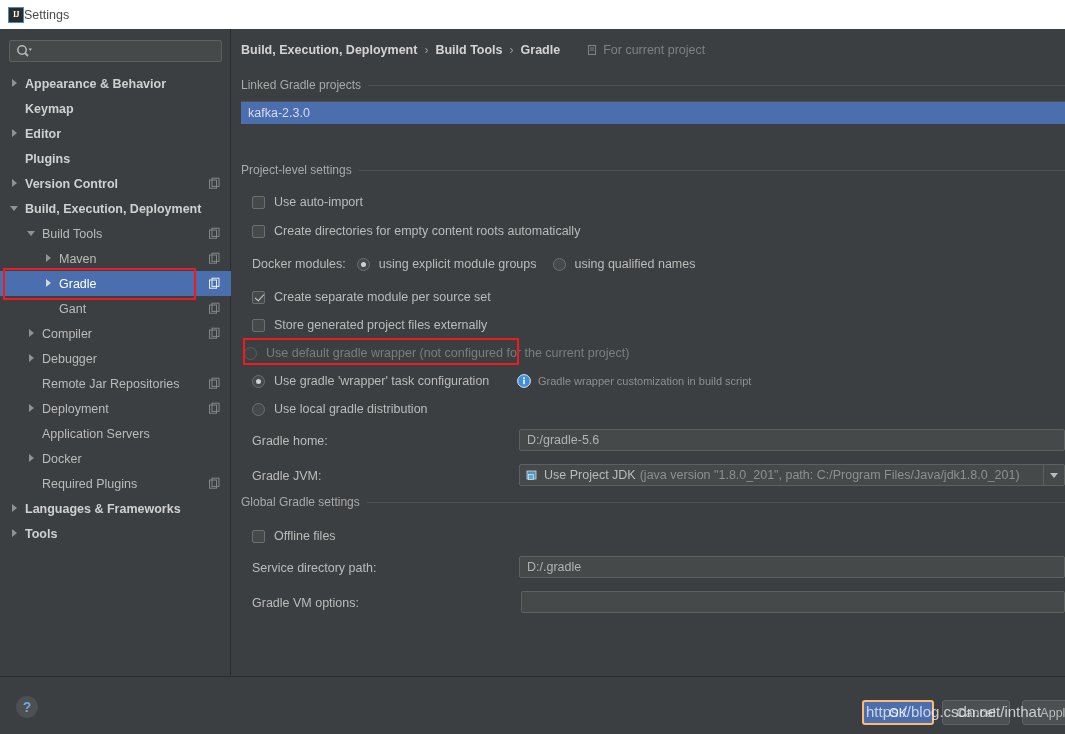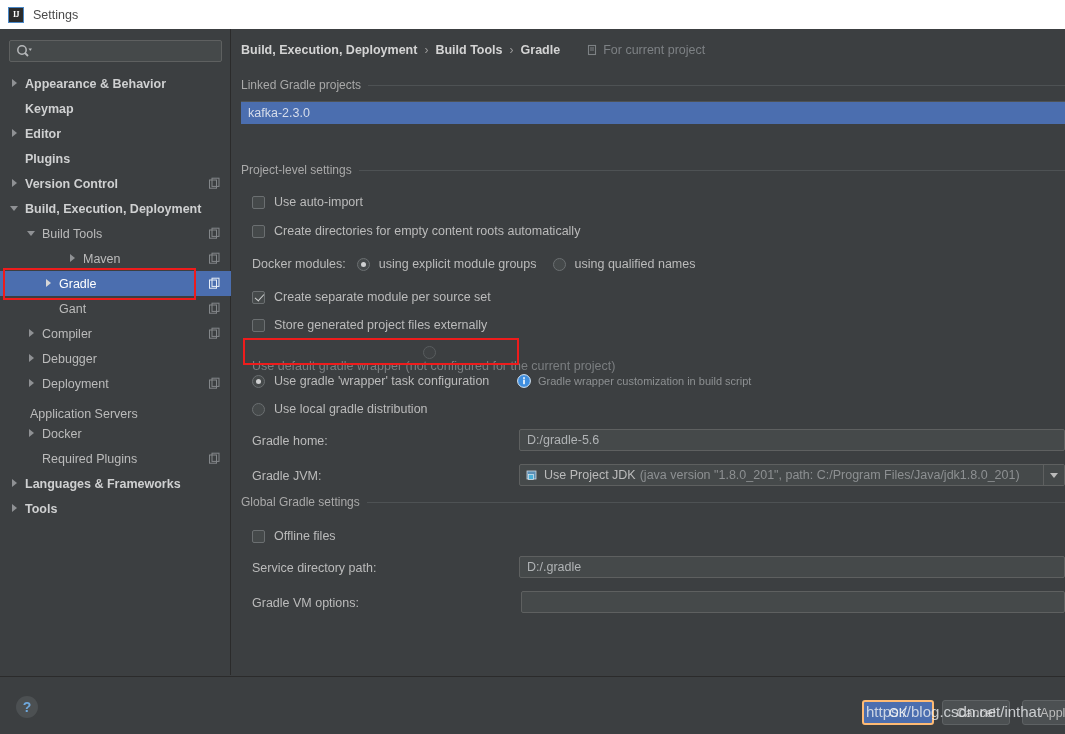--- a/index.html
+++ b/index.html
@@ -21,21 +21,20 @@
   }
   #ij-logo {
     width: 16px; height: 16px;
     background: #2b2b2b;
     border: 1px solid #4a88c7;
     color: #ffffff;
     font-size: 8px; font-weight: bold;
     display: flex; align-items: center; justify-content: center;
     letter-spacing: -0.5px;
     font-family: "Liberation Serif", serif;
-    margin-right: 9px;
   }
   #title-text {
     font-size: 12.5px; color: #4a4a4a;
   }
 
   
   #window {
     position: absolute; left: 0; top: 29px;
     width: 1065px; height: 705px;
     background: #3c3f41;
@@ -380,21 +379,21 @@
           <span class="label">Build, Execution, Deployment</span>
         </div>
         <div class="tree-row" style="padding-left: 27px;">
           <span class="arrow down"></span>
           <span class="label">Build Tools</span>
           <svg class="proj-icon" viewBox="0 0 13 13">
             <rect x="1.5" y="3" width="7" height="8.2" fill="none" stroke="#83878a" stroke-width="1"></rect>
             <rect x="4" y="1.2" width="7" height="8.2" fill="none" stroke="#83878a" stroke-width="1"></rect>
           </svg>
         </div>
-        <div class="tree-row" style="padding-left: 68px;">
+        <div class="tree-row" style="padding-left: 28px; margin-left: 16px;">
           <span class="arrow right"></span>
           <span class="label">Maven</span>
           <svg class="proj-icon" viewBox="0 0 13 13">
             <rect x="1.5" y="3" width="7" height="8.2" fill="none" stroke="#83878a" stroke-width="1"></rect>
             <rect x="4" y="1.2" width="7" height="8.2" fill="none" stroke="#83878a" stroke-width="1"></rect>
           </svg>
         </div>
         <div class="tree-row sel" style="padding-left: 44px;">
           <span class="arrow right"></span>
           <span class="label">Gradle</span>
@@ -417,28 +416,36 @@
           <svg class="proj-icon" viewBox="0 0 13 13">
             <rect x="1.5" y="3" width="7" height="8.2" fill="none" stroke="#83878a" stroke-width="1"></rect>
             <rect x="4" y="1.2" width="7" height="8.2" fill="none" stroke="#83878a" stroke-width="1"></rect>
           </svg>
         </div>
         <div class="tree-row" style="padding-left: 27px;">
           <span class="arrow right"></span>
           <span class="label">Debugger</span>
         </div>
         <div class="tree-row" style="padding-left: 27px;">
+          <span class="arrow"></span>
+          <span class="label">Remote Jar Repositories</span>
+          <svg class="proj-icon" viewBox="0 0 13 13">
+            <rect x="1.5" y="3" width="7" height="8.2" fill="none" stroke="#83878a" stroke-width="1"></rect>
+            <rect x="4" y="1.2" width="7" height="8.2" fill="none" stroke="#83878a" stroke-width="1"></rect>
+          </svg>
+        </div>
+        <div class="tree-row" style="padding-left: 27px;">
           <span class="arrow right"></span>
           <span class="label">Deployment</span>
           <svg class="proj-icon" viewBox="0 0 13 13">
             <rect x="1.5" y="3" width="7" height="8.2" fill="none" stroke="#83878a" stroke-width="1"></rect>
             <rect x="4" y="1.2" width="7" height="8.2" fill="none" stroke="#83878a" stroke-width="1"></rect>
           </svg>
         </div>
-        <div class="tree-row" style="padding-left: 15px; align-items: flex-end;">
+        <div class="tree-row" style="padding-left: 27px;">
           <span class="arrow"></span>
           <span class="label">Application Servers</span>
         </div>
         <div class="tree-row" style="padding-left: 27px;">
           <span class="arrow right"></span>
           <span class="label">Docker</span>
         </div>
         <div class="tree-row" style="padding-left: 27px;">
           <span class="arrow"></span>
           <span class="label">Required Plugins</span>
@@ -511,21 +518,21 @@
     <div class="optrow" style="left:20px; top:261px;">
       <span class="cb checked"></span>
       <span>Create separate module per source set</span>
     </div>
 
     <div class="optrow" style="left:20px; top:289px;">
       <span class="cb"></span>
       <span>Store generated project files externally</span>
     </div>
 
-    <div class="optrow dim" style="left:20px; top:317px;flex-direction:column;">
+    <div class="optrow dim" style="left:12px; top:317px;">
       <span class="rb dimbox"></span>
       <span>Use default gradle wrapper (not configured for the current project)</span>
     </div>
 
     <div class="optrow" style="left:20px; top:345px;">
       <span class="rb checked"></span>
       <span>Use gradle 'wrapper' task configuration</span>
     </div>
 
     <div id="wrapper-hint" style="left:285px; top:345px;">

